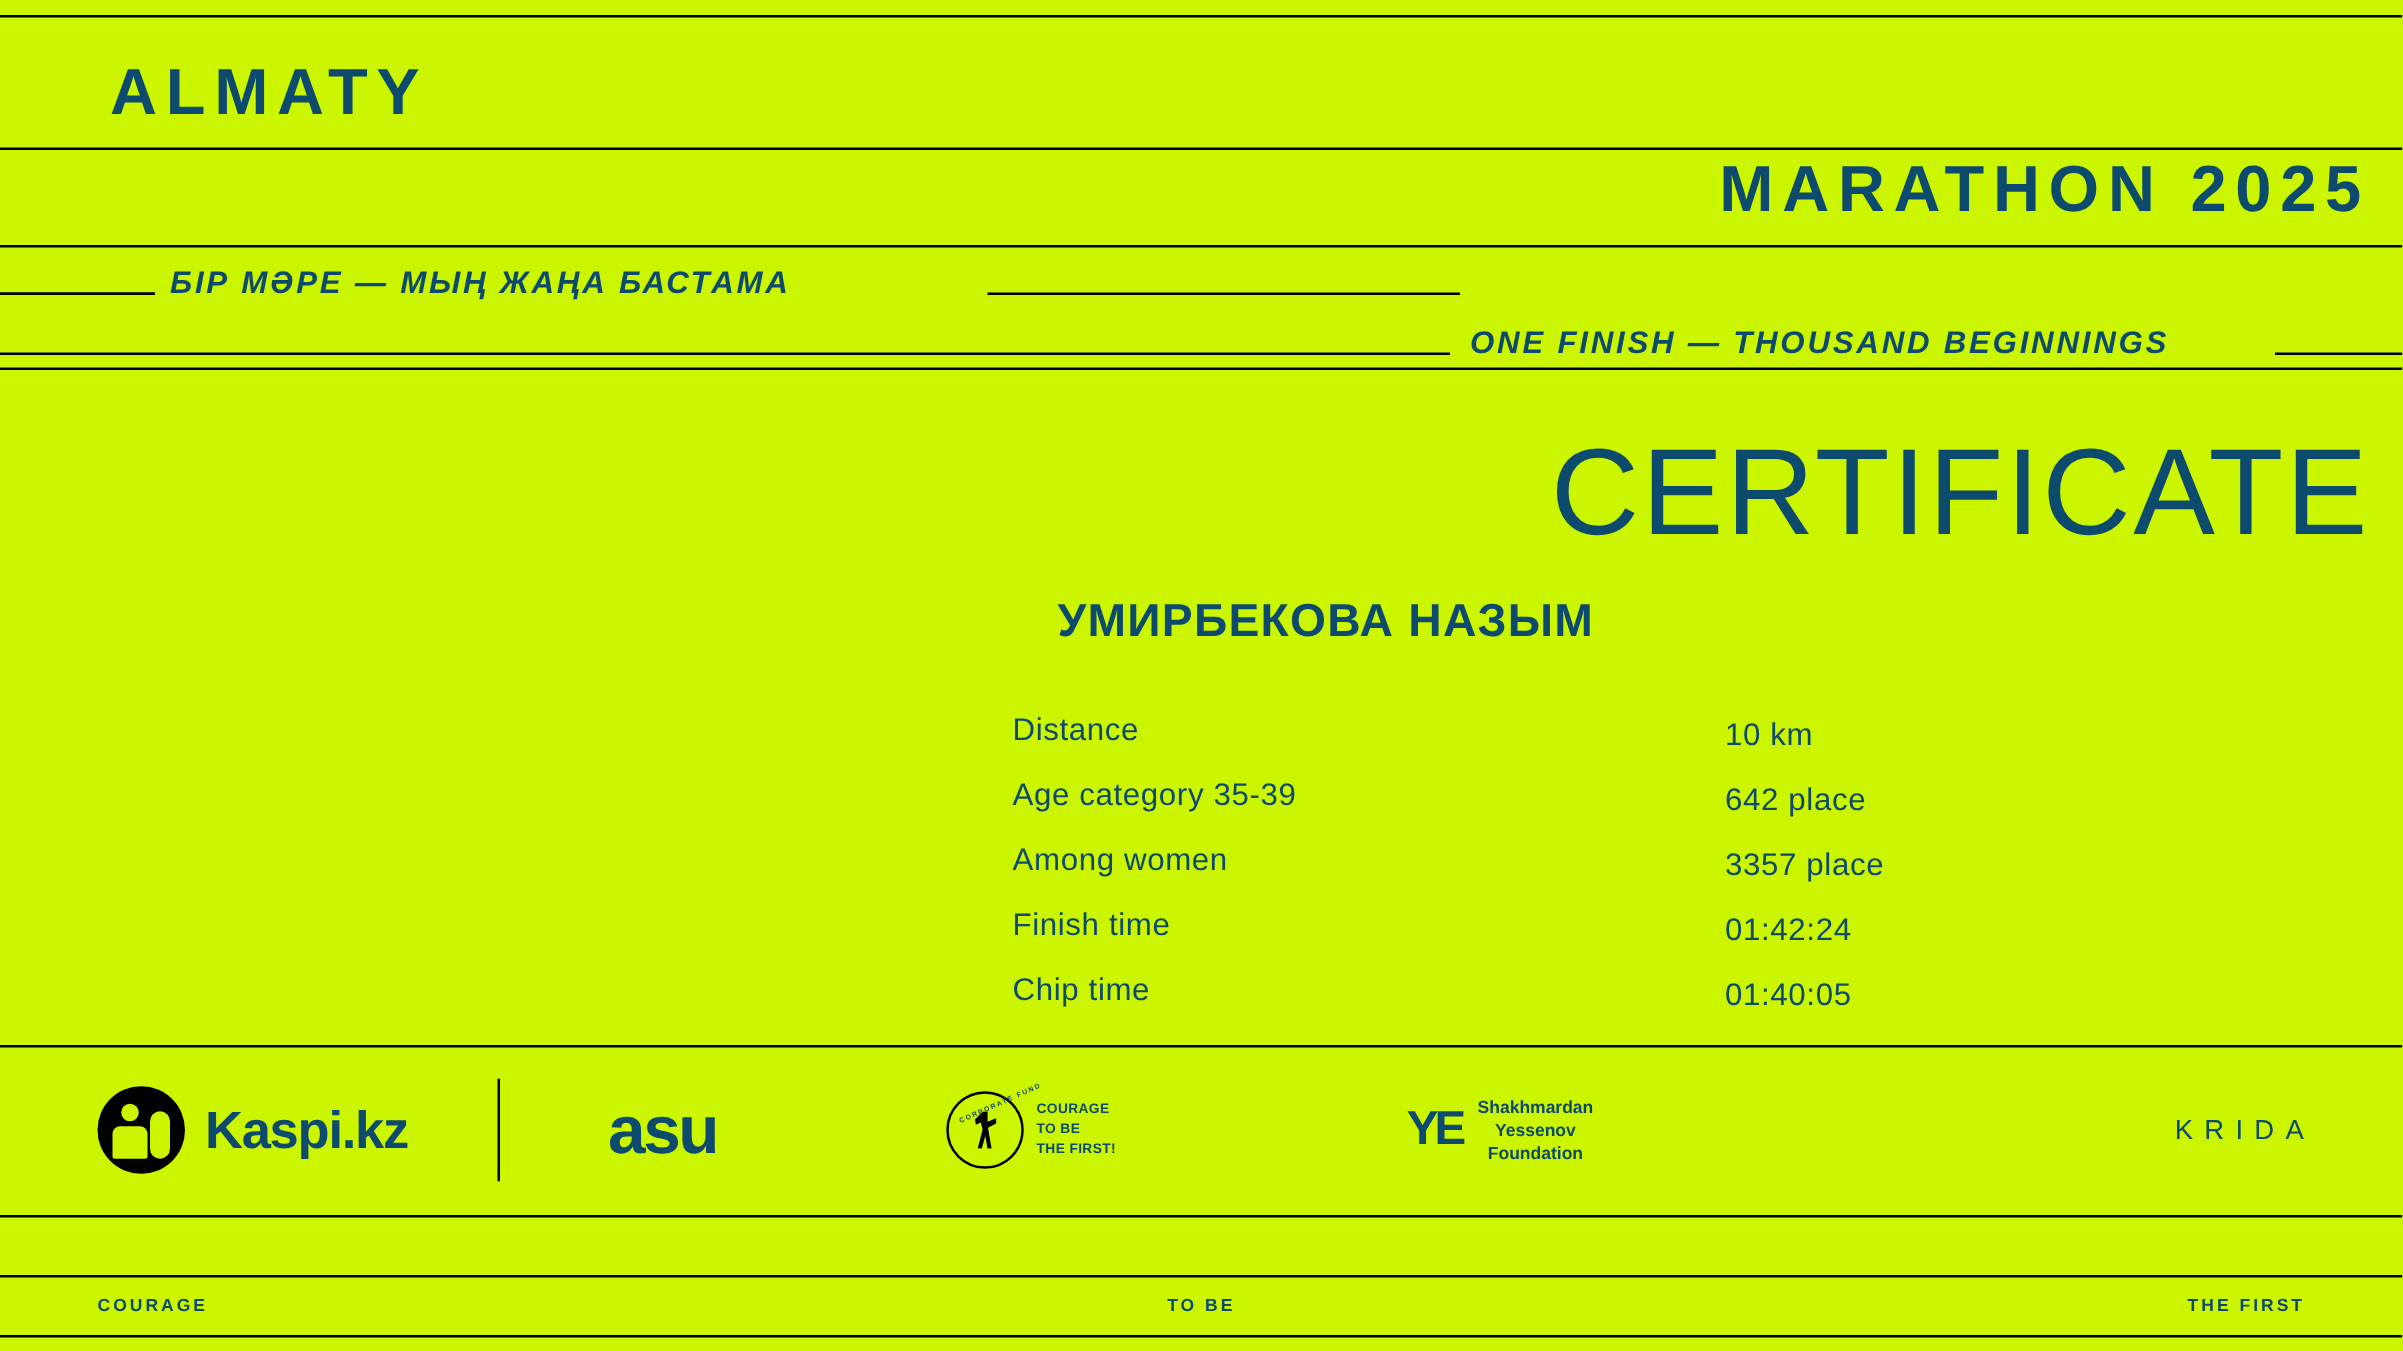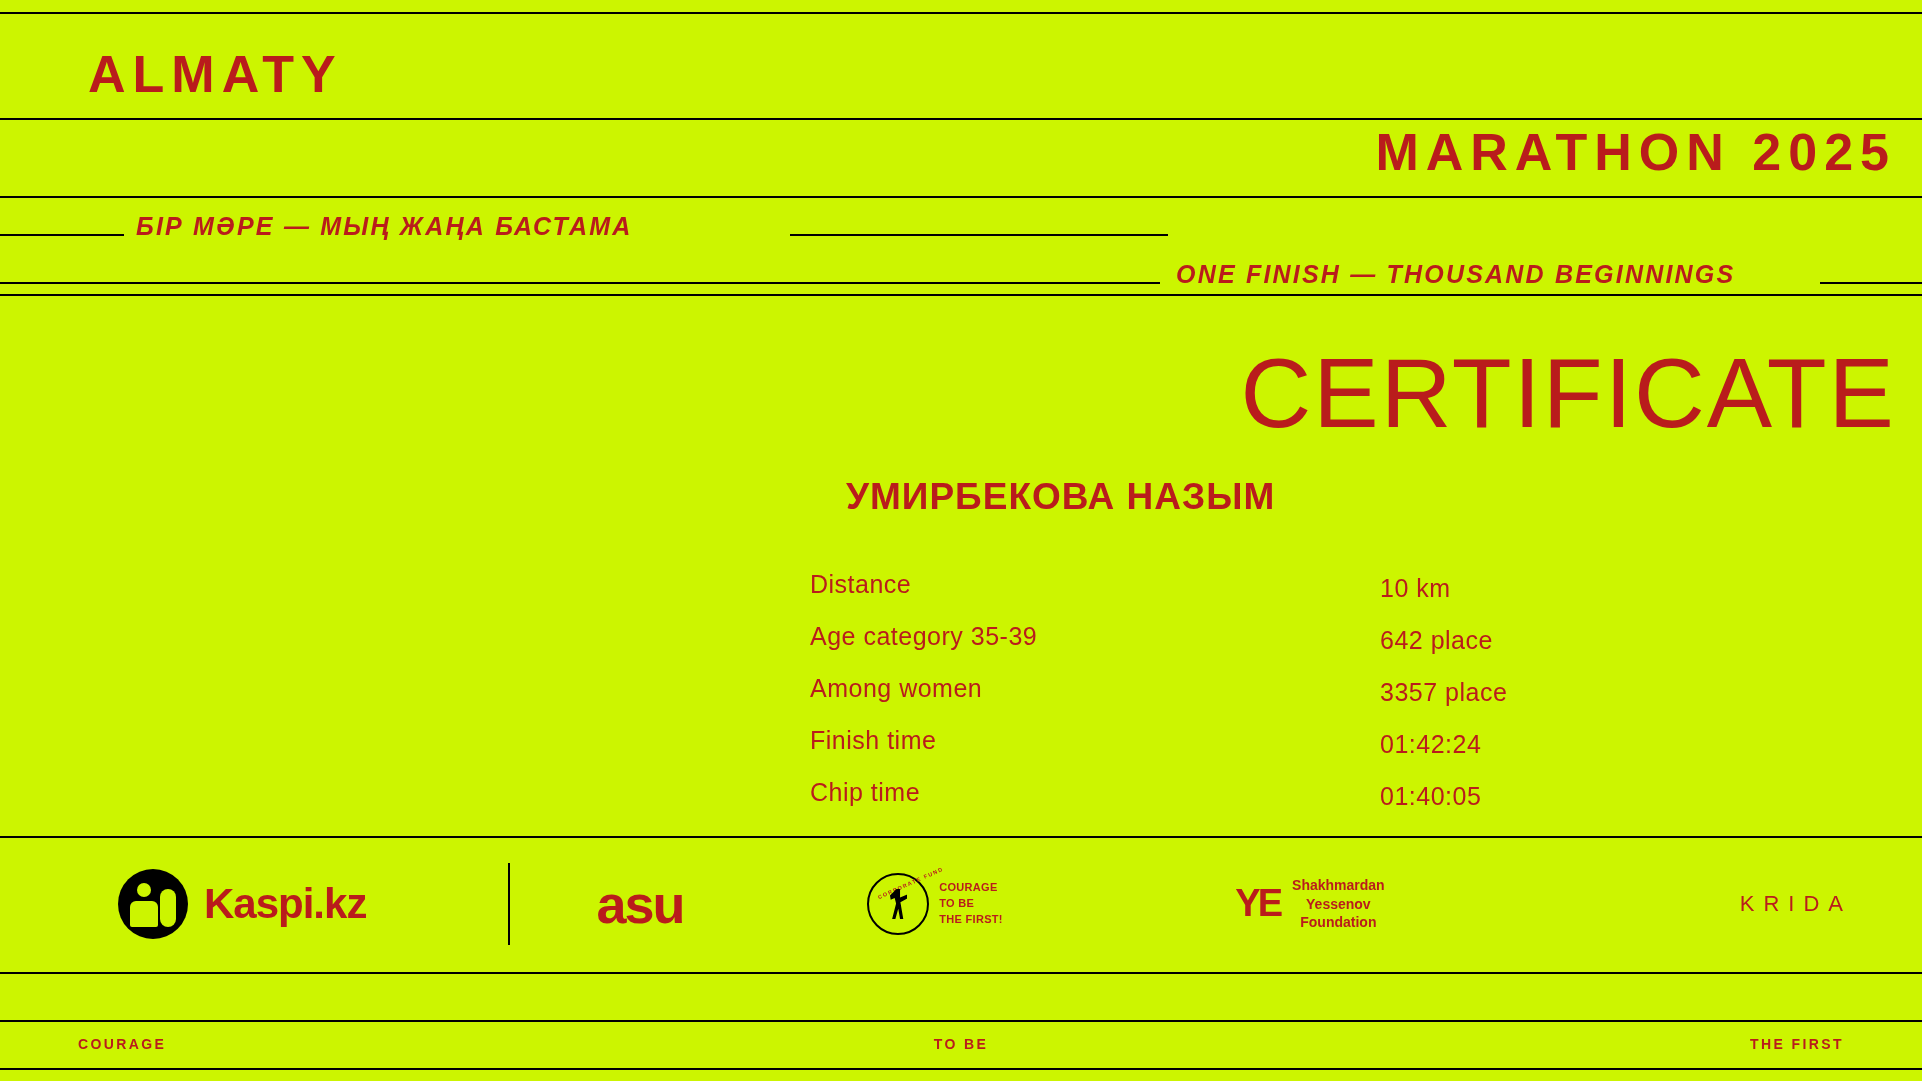--- a/index.html
+++ b/index.html
@@ -8,21 +8,21 @@
     height: 1081px;
     overflow: hidden;
     background: #ccf500;
     font-family: "Liberation Sans", sans-serif;
   }
   .cert {
     position: relative;
     width: 1922px;
     height: 1081px;
     background: #ccf500;
-    color: #b91c1c;
+    color: #0c4a6e;
   }
 
   
   .rule {
     position: absolute;
     left: 0;
     width: 1922px;
     height: 2px;
     background: #000;
   }
@@ -144,21 +144,21 @@
     height: 136px;
     display: flex;
     align-items: center;
   }
   .sp {
     display: flex;
     align-items: center;
     justify-content: center;
     height: 136px;
   }
-  .sp-kaspi { width: 508px; padding-left: 118px; justify-content: flex-start; }
+  .sp-kaspi { width: 398px; padding-left: 78px; justify-content: flex-start; }
   .sp-div {
     width: 2px;
     height: 82px;
     background: #000;
   }
   .sp-asu { width: 260px; }
   .sp-ctbf { width: 330px; }
   .sp-yessenov { width: 420px; }
   .sp-krida { flex: 1; justify-content: flex-end; padding-right: 70px; }
 

